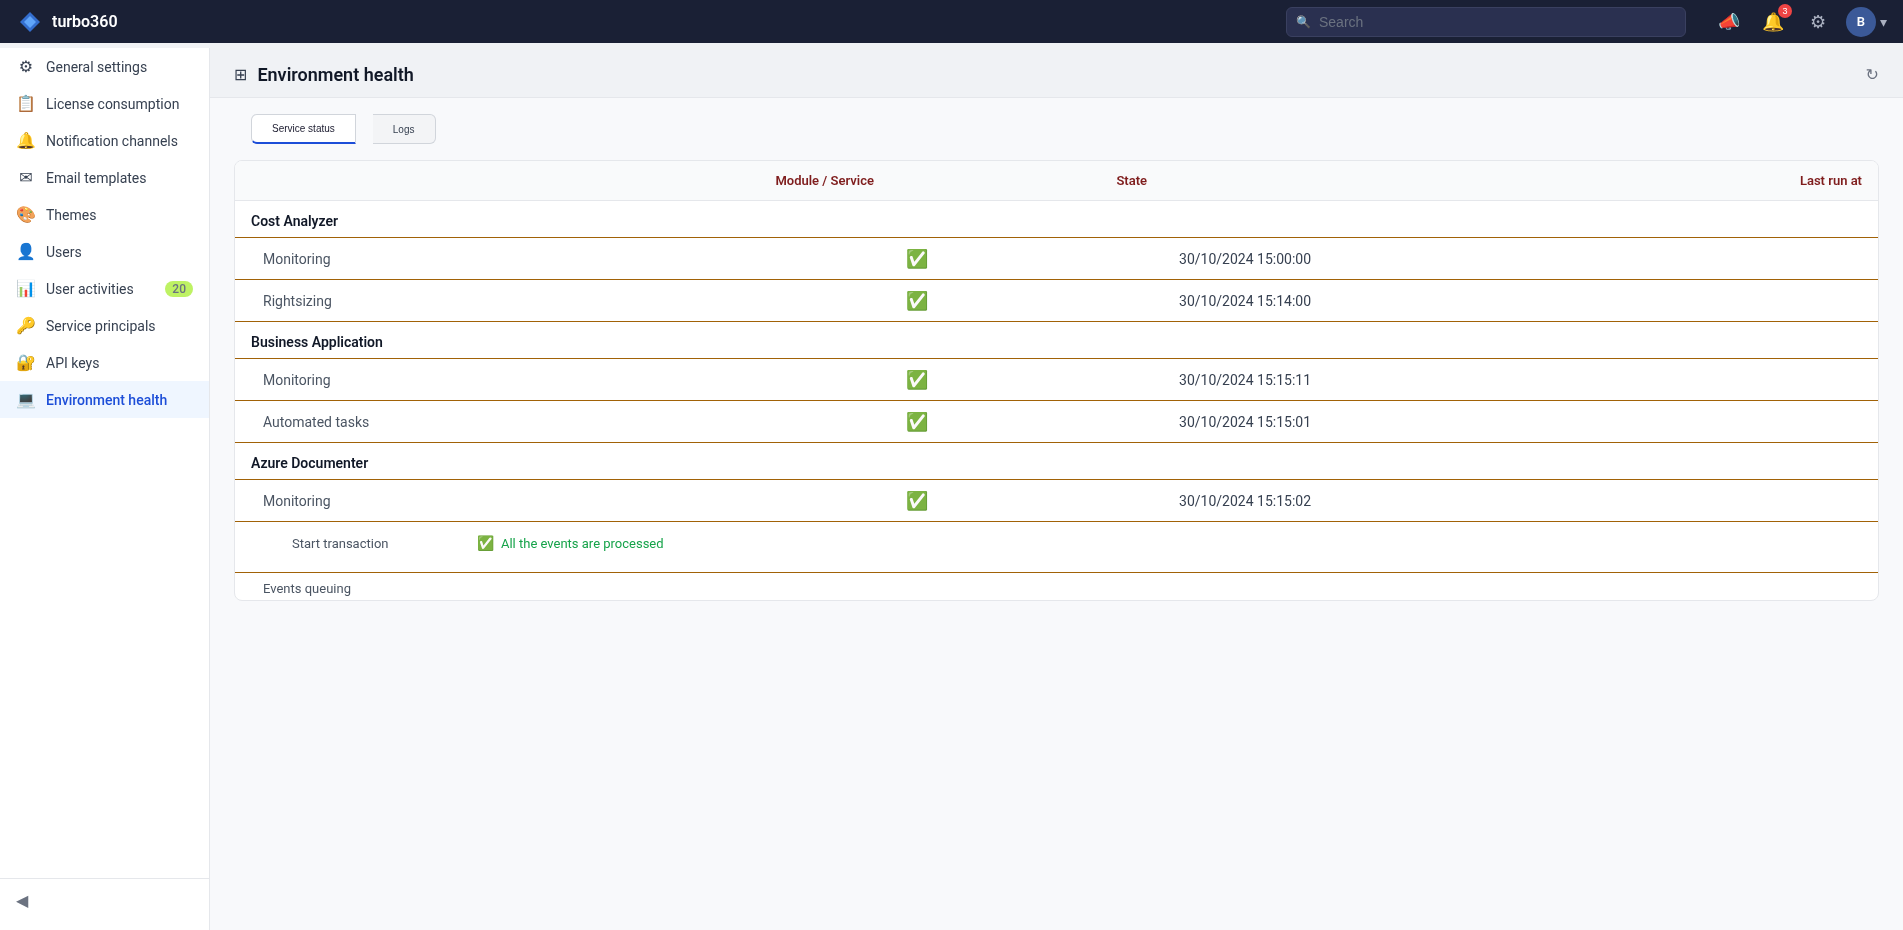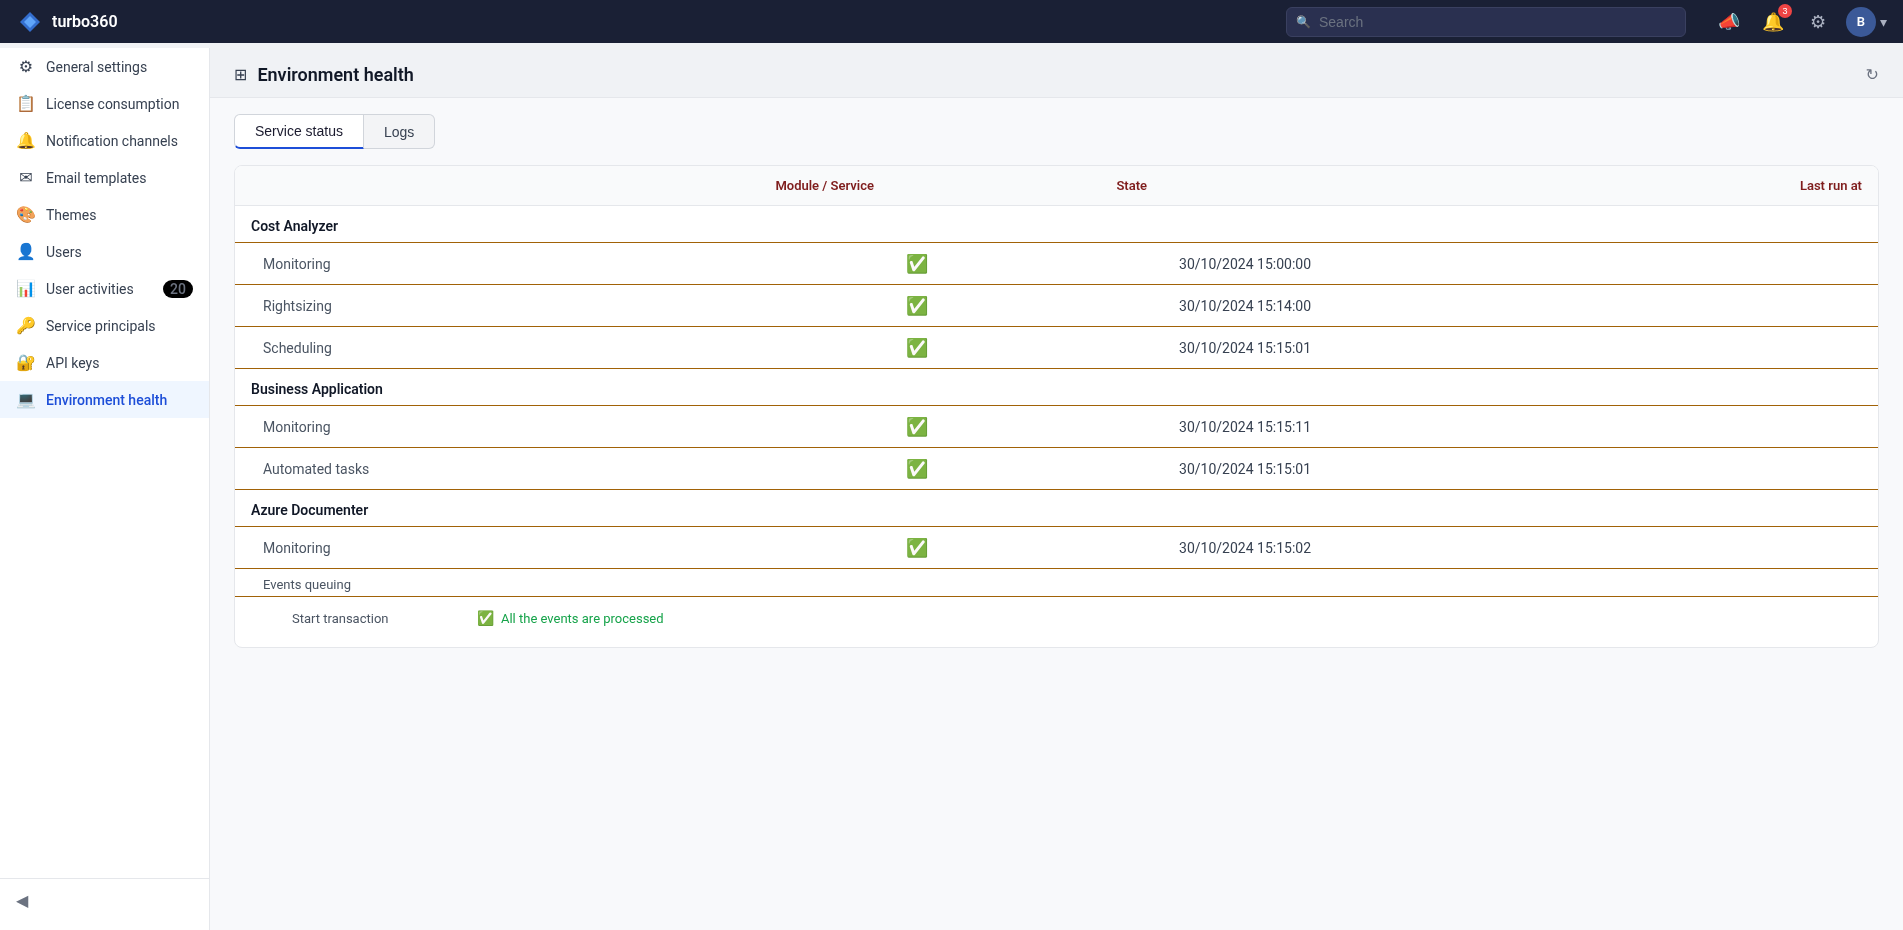--- a/index.html
+++ b/index.html
@@ -153,23 +153,23 @@
       font-weight: 500;
     }
     .sidebar-item .icon {
       font-size: 16px;
       width: 20px;
       text-align: center;
       flex-shrink: 0;
     }
     .sidebar-badge {
       margin-left: auto;
-      background: #000000;
+      background: #bef264;
       color: #6b7280;
-      font-size: 14px;
+      font-size: 12px;
       border-radius: 10px;
       padding: 1px 7px;
       font-weight: 500;
     }
     .sidebar-footer {
       margin-top: auto;
       padding: 12px 16px;
       border-top: 1px solid #e5e7eb;
     }
     .collapse-btn {
@@ -227,23 +227,24 @@
       display: flex;
       gap: 0;
       padding: 16px 24px 0;
       background: #f8f9fb;
     }
     .tab-btn {
       padding: 8px 20px;
       border: 1px solid #d1d5db;
       background: #fff;
       cursor: pointer;
-      font-size: 14px;
+      font-size: 10px;
       color: #374151;
       transition: background 0.15s;
+      margin-left: 17px;
     }
     .tab-btn:first-child { border-radius: 6px 0 0 6px; }
     .tab-btn:last-child { border-radius: 0 6px 6px 0; border-left: none; }
     .tab-btn.active {
       background: #fff;
       color: #1a1a2e;
       font-weight: 500;
       border-bottom: 2px solid #1d4ed8;
     }
     .tab-btn:not(.active) { background: #f3f4f6; }
@@ -469,25 +470,20 @@
             <tr class="service-row">
               <td>Monitoring</td>
               <td><span class="status-ok">✅</span></td>
               <td class="timestamp">30/10/2024 15:00:00</td>
             </tr>
             <tr class="service-row">
               <td>Rightsizing</td>
               <td><span class="status-ok">✅</span></td>
               <td class="timestamp">30/10/2024 15:14:00</td>
             </tr>
-            <tr class="service-row">
-              <td>Scheduling</td>
-              <td><span class="status-ok">✅</span></td>
-              <td class="timestamp">30/10/2024 15:15:01</td>
-            </tr>
 
             <tr class="group-row">
               <td colspan="3">Business Application</td>
             </tr>
             <tr class="service-row">
               <td>Monitoring</td>
               <td><span class="status-ok">✅</span></td>
               <td class="timestamp">30/10/2024 15:15:11</td>
             </tr>
             <tr class="service-row">
@@ -499,40 +495,40 @@
             <tr class="group-row">
               <td colspan="3">Azure Documenter</td>
             </tr>
 
             <tr class="service-row">
               <td>Monitoring</td>
               <td><span class="status-ok">✅</span></td>
               <td class="timestamp">30/10/2024 15:15:02</td>
             </tr>
 
-            <tr class="service-row">
-              <td colspan="3" class="events-label">Events queuing</td>
-            </tr>
             <tr class="service-row events-section">
               <td colspan="3" style="padding-left: 28px; padding-top: 0; padding-bottom: 12px;">
                 <table class="sub-table">
                   <tbody>
                     <tr>
                       <td>Start transaction</td>
                       <td>
                         <div class="sub-status">
                           <span class="icon">✅</span>
                           <span>All the events are processed</span>
                         </div>
                       </td>
                     </tr>
 
                   </tbody>
                 </table>
               </td>
             </tr>
+            <tr class="service-row">
+              <td colspan="3" class="events-label">Events queuing</td>
+            </tr>
           </tbody>
         </table>
       </div>
     </div>
 
   </main>
 </div>
 
 </body></html>

